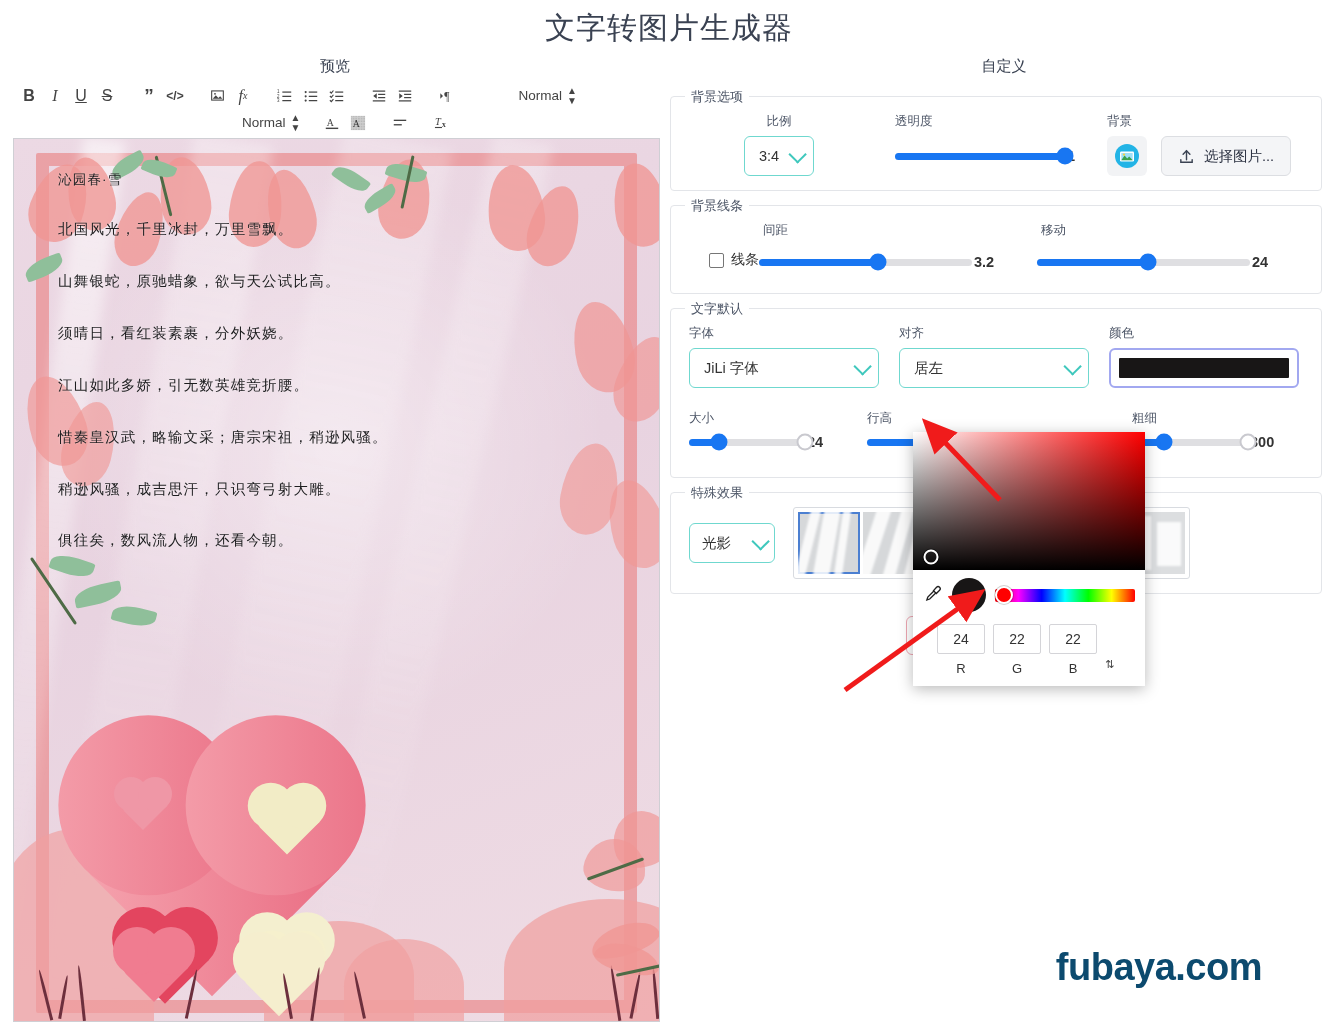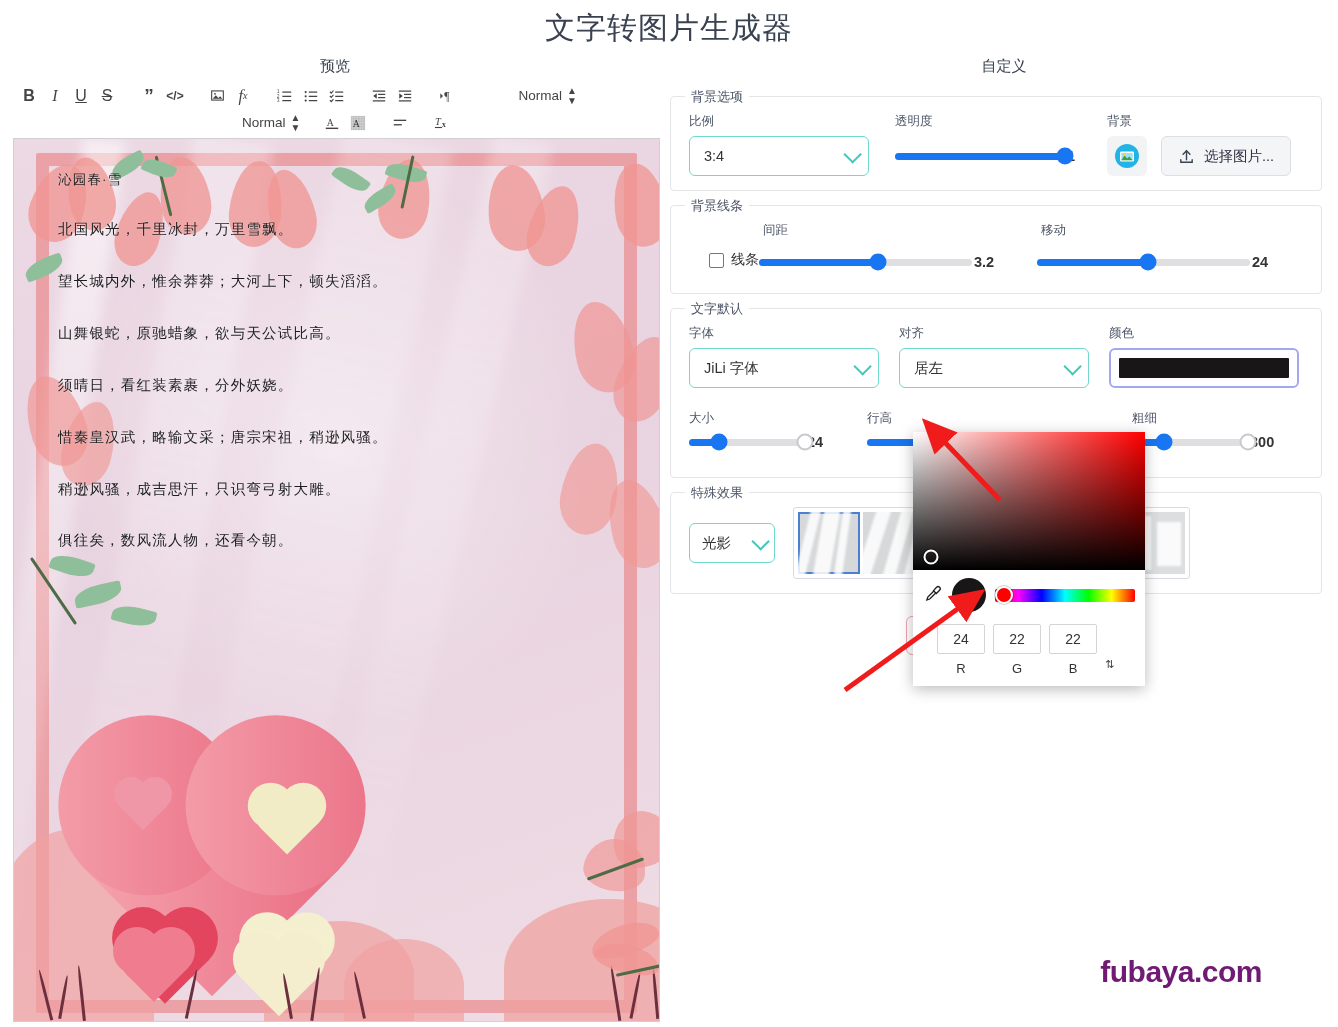--- a/index.html
+++ b/index.html
@@ -456,23 +456,23 @@
   }
 
   
   .arrows { position: absolute; inset: 0; pointer-events: none; z-index: 60; }
 
   
   .watermark {
     position: absolute;
     right: 76px;
     bottom: 38px;
-    font-size: 30px;
+    font-size: 38px;
     font-weight: bold;
-    color: #701a75;
+    color: #0c4a6e;
     letter-spacing: -0.5px;
   }
 </style>
 </head>
 <body>
 
 <div class="page-title">文字转图片生成器</div>
 
 <div class="columns">
 
@@ -743,37 +743,37 @@
         <div class="grass" style="left:640px;top:828px;height:52px;transform:rotate(-5deg);"></div>
 
         <div class="petal" style="left:576px;top:786px;width:70px;height:30px;transform:rotate(-18deg);"></div>
         <div class="petal" style="left:580px;top:806px;width:66px;height:28px;transform:rotate(14deg);"></div>
         <div class="stem" style="left:630px;top:800px;width:3px;height:60px;transform:rotate(78deg);"></div>
       </div>
 
       <div class="poem">
         <div class="ln title">沁园春·雪</div>
         <div class="ln">北国风光，千里冰封，万里雪飘。</div>
-        <div class="ln">望长城内外，惟余莽莽；大河上下，顿失滔滔。</div>
         <div class="ln">山舞银蛇，原驰蜡象，欲与天公试比高。</div>
         <div class="ln">须晴日，看红装素裹，分外妖娆。</div>
+        <div class="ln">江山如此多娇，引无数英雄竞折腰。</div>
         <div class="ln">惜秦皇汉武，略输文采；唐宗宋祖，稍逊风骚。</div>
         <div class="ln">稍逊风骚，成吉思汗，只识弯弓射大雕。</div>
         <div class="ln">俱往矣，数风流人物，还看今朝。</div>
       </div>
     </div>
   </div>
 
   <div class="col-right">
     <div class="col-heading right">自定义</div>
 
     <div class="fieldset" style="margin-top:20px;">
       <div class="legend">背景选项</div>
       <div class="fld-row">
-        <div class="fld" style="width:180px;">
+        <div class="fld" style="width:180px;align-items:center;">
           <div class="fld-label">比例</div>
           <div class="sel">
             <span>3:4</span>
             <span class="chev"></span>
           </div>
         </div>
 
         <div class="fld" style="margin-left:26px;width:190px;">
           <div class="fld-label">透明度</div>
           <div class="slider" style="height:40px;">

